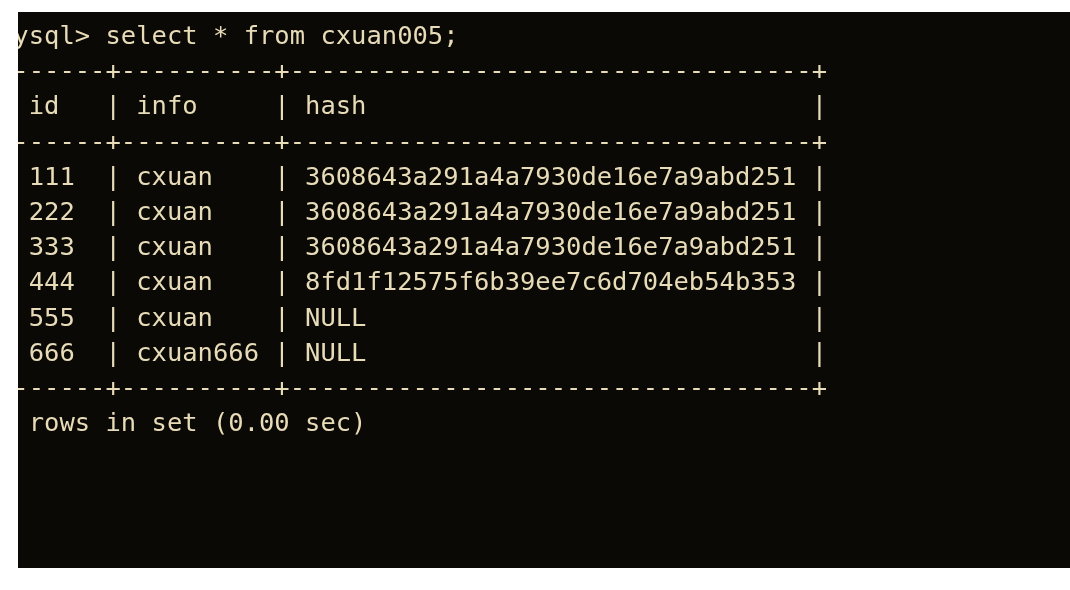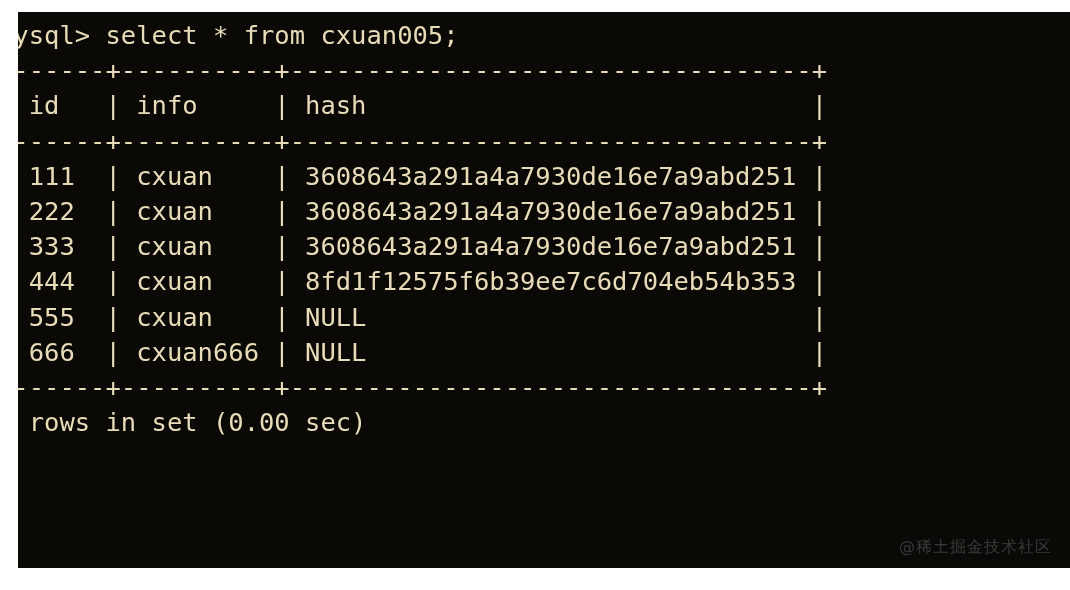--- a/index.html
+++ b/index.html
@@ -82,15 +82,14 @@
       <div class="line">| 444  | cxuan    | 8fd1f12575f6b39ee7c6d704eb54b353 |</div>
       <div class="line">| 555  | cxuan    | NULL                             |</div>
       <div class="line">| 666  | cxuan666 | NULL                             |</div>
 
       <div class="line">+------+----------+----------------------------------+</div>
 
       <div class="line">6 rows in set (0.00 sec)</div>
 
     </div>
 
-    <div class="watermark">@稀土掘金技术社区</div>
   </div>
 </div>
 
 </body></html>

